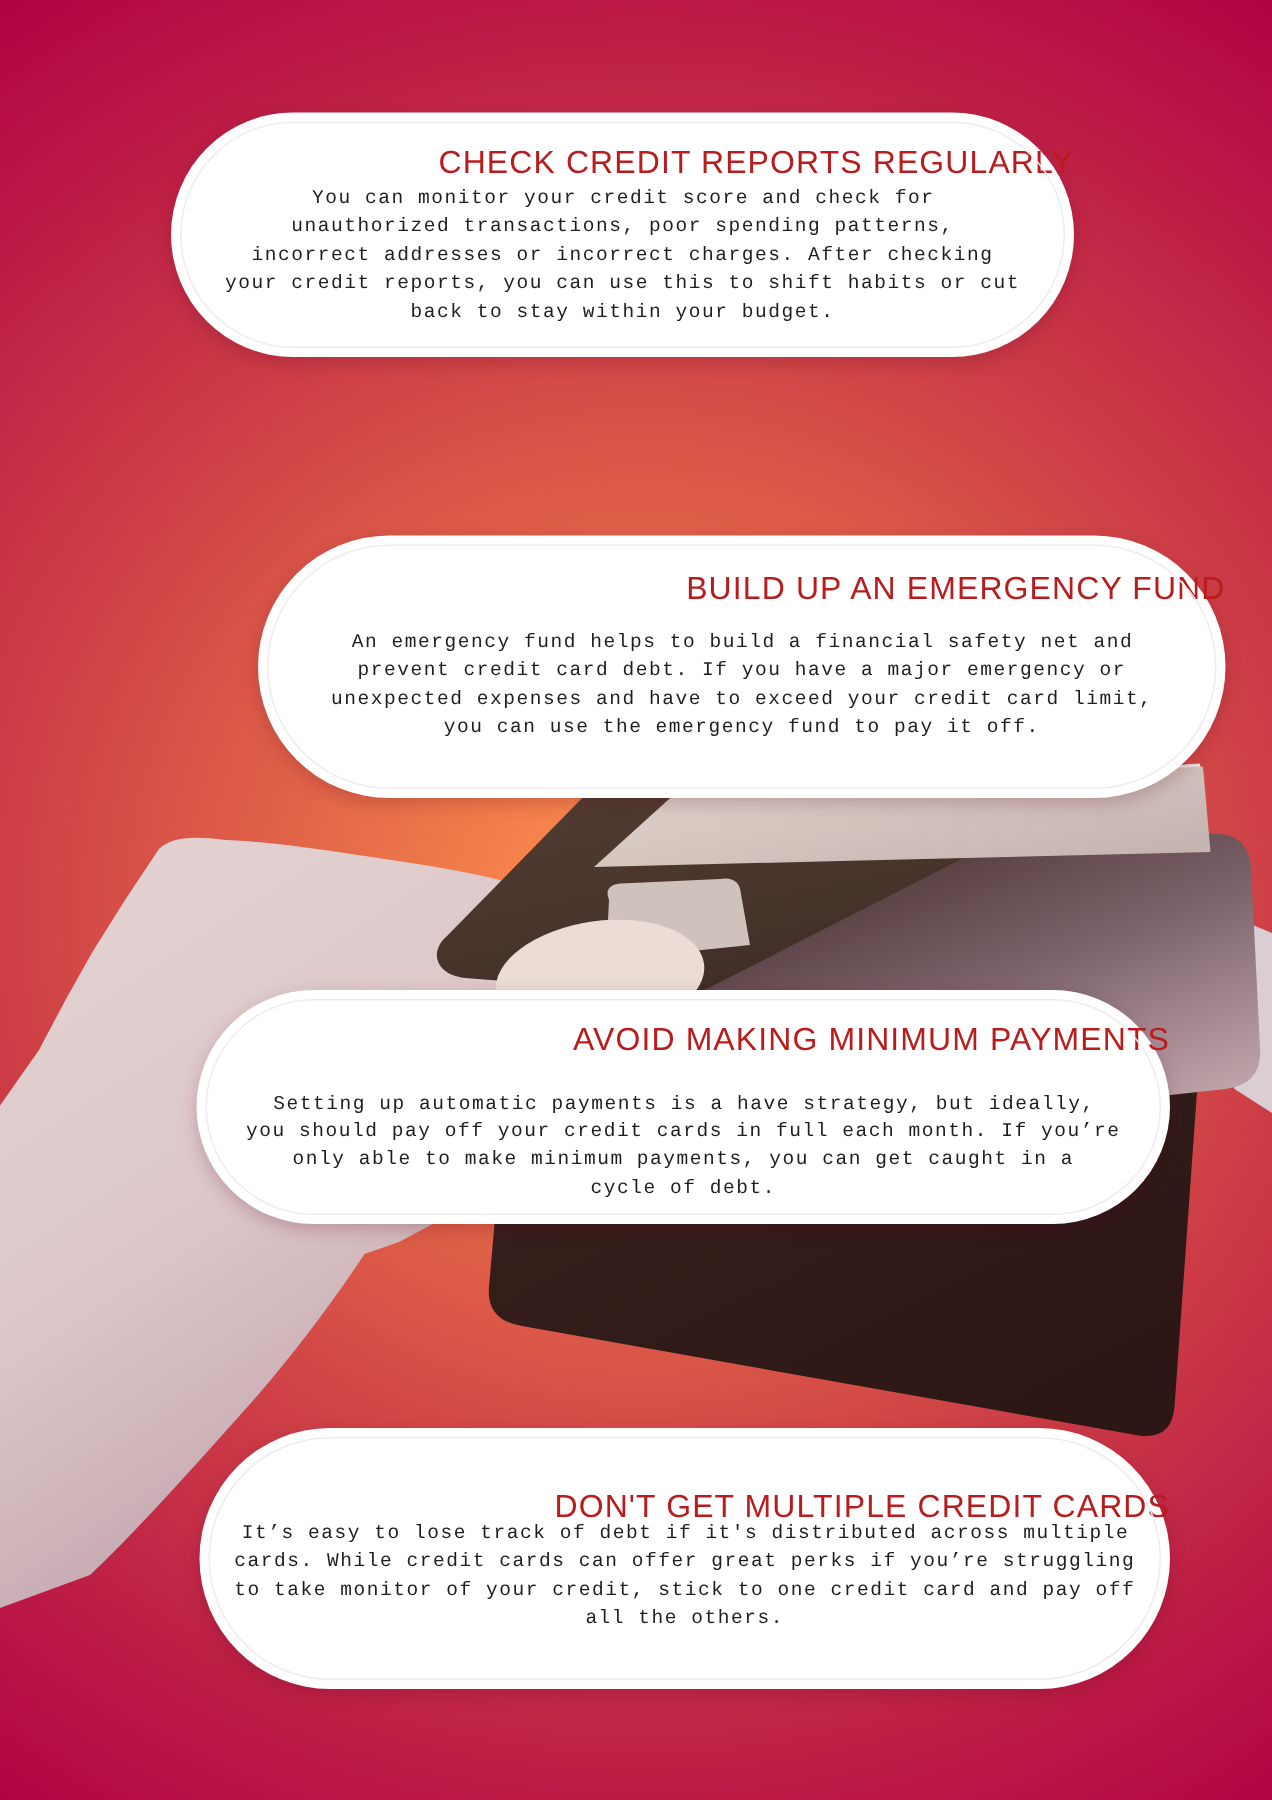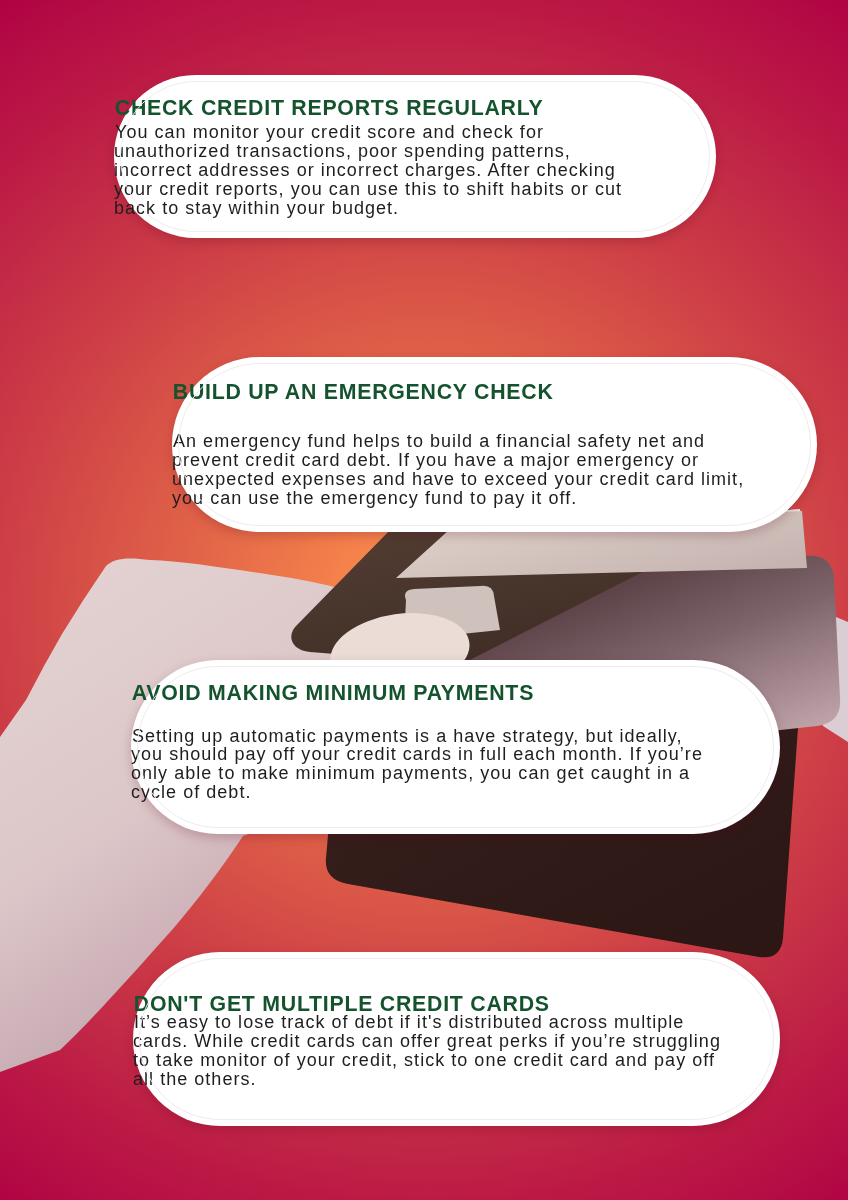--- a/index.html
+++ b/index.html
@@ -13,36 +13,36 @@
       #FF9350 0%, #F9874D 8%, #F07A4A 17%, #E86E49 25%, #E06148 33%,
       #D95547 42%, #D24847 50%, #CC3C46 58%, #C63046 67%, #C02446 75%,
       #BB1845 83%, #B50D45 92%, #AF0243 100%);}
 
   
   .card{position:absolute;background:#FFFFFF;border-radius:999px;
         box-shadow:0 4px 11px rgba(90,6,30,.22);}
   .card::after{content:"";position:absolute;left:6px;top:6px;right:6px;bottom:6px;
         border-radius:999px;border:1px solid #EFEAEE;pointer-events:none;}
   .card .txt{position:absolute;left:0;right:0;}
-  .ttl{text-align:left;font-weight:700;color:#14532d;
+  .ttl{text-align:right;font-weight:400;color:#b91c1c;
        font-size:21.3px;letter-spacing:.75px;line-height:21.3px;
        text-indent:.75px;}
-  .bdy{text-align:left;color:#1E1E1E;font-size:18px;
+  .bdy{text-align:center;color:#1E1E1E;font-size:13px;
        letter-spacing:1.03px;line-height:18.95px;white-space:pre-line;
-       text-indent:1.03px;}
+       text-indent:1.03px;font-family:Liberation Mono, monospace;}
 
   #c1{left:114px;top:75px;width:602px;height:163px;}
   #c1 .ttl{top:23px;}
   #c1 .bdy{top:48px;}
 
   #c2{left:172px;top:357px;width:645px;height:175px;}
   #c2 .ttl{top:25px;}
-  #c2 .bdy{top:62px;margin-top:13px;}
+  #c2 .bdy{top:62px;}
 
-  #c3{left:131px;top:660px;width:649px;height:174px;}
+  #c3{left:131px;top:660px;width:649px;height:156px;}
   #c3 .ttl{top:22.5px;}
   #c3 .bdy{top:66.5px;}
 
   #c4{left:133px;top:952px;width:647px;height:174px;}
   #c4 .ttl{top:21.5px;margin-top:20px;}
   #c4 .bdy{top:61px;}
 </style>
 </head>
 <body>
 
@@ -114,21 +114,21 @@
 
   <div class="card" id="c1">
     <div class="txt ttl">CHECK CREDIT REPORTS REGULARLY</div>
     <div class="txt bdy">You can monitor your credit score and check for
 unauthorized transactions, poor spending patterns,
 incorrect addresses or incorrect charges. After checking
 your credit reports, you can use this to shift habits or cut
 back to stay within your budget.</div>
   </div>
   <div class="card" id="c2">
-    <div class="txt ttl">BUILD UP AN EMERGENCY CHECK</div>
+    <div class="txt ttl">BUILD UP AN EMERGENCY FUND</div>
     <div class="txt bdy">An emergency fund helps to build a financial safety net and
 prevent credit card debt. If you have a major emergency or
 unexpected expenses and have to exceed your credit card limit,
 you can use the emergency fund to pay it off.</div>
   </div>
   <div class="card" id="c3">
     <div class="txt ttl">AVOID MAKING MINIMUM PAYMENTS</div>
     <div class="txt bdy">Setting up automatic payments is a have strategy, but ideally,
 you should pay off your credit cards in full each month. If you’re
 only able to make minimum payments, you can get caught in a

